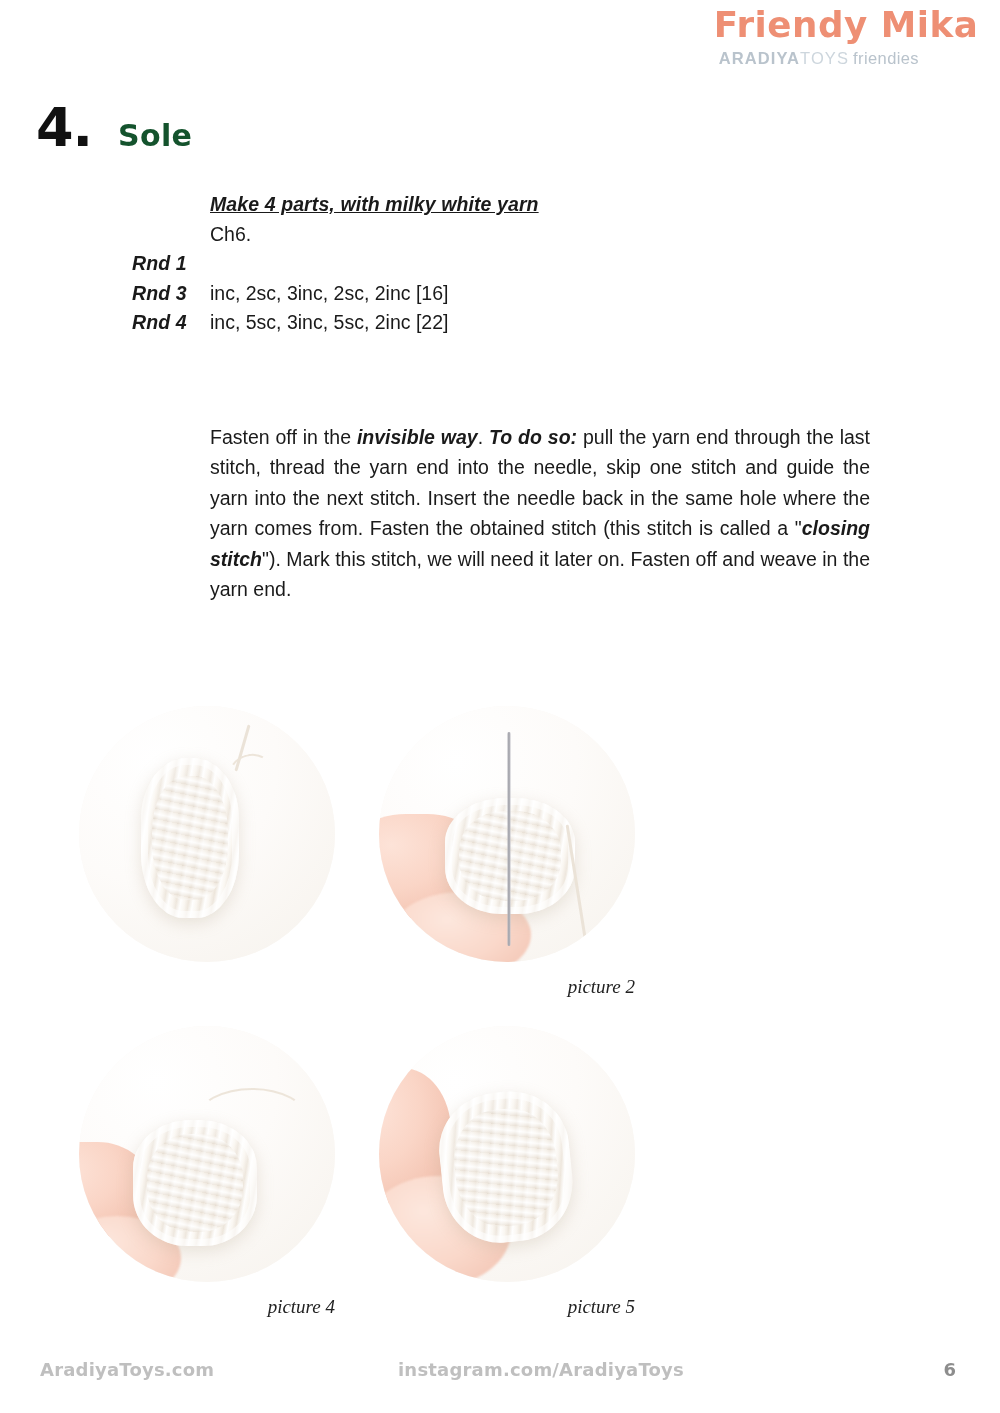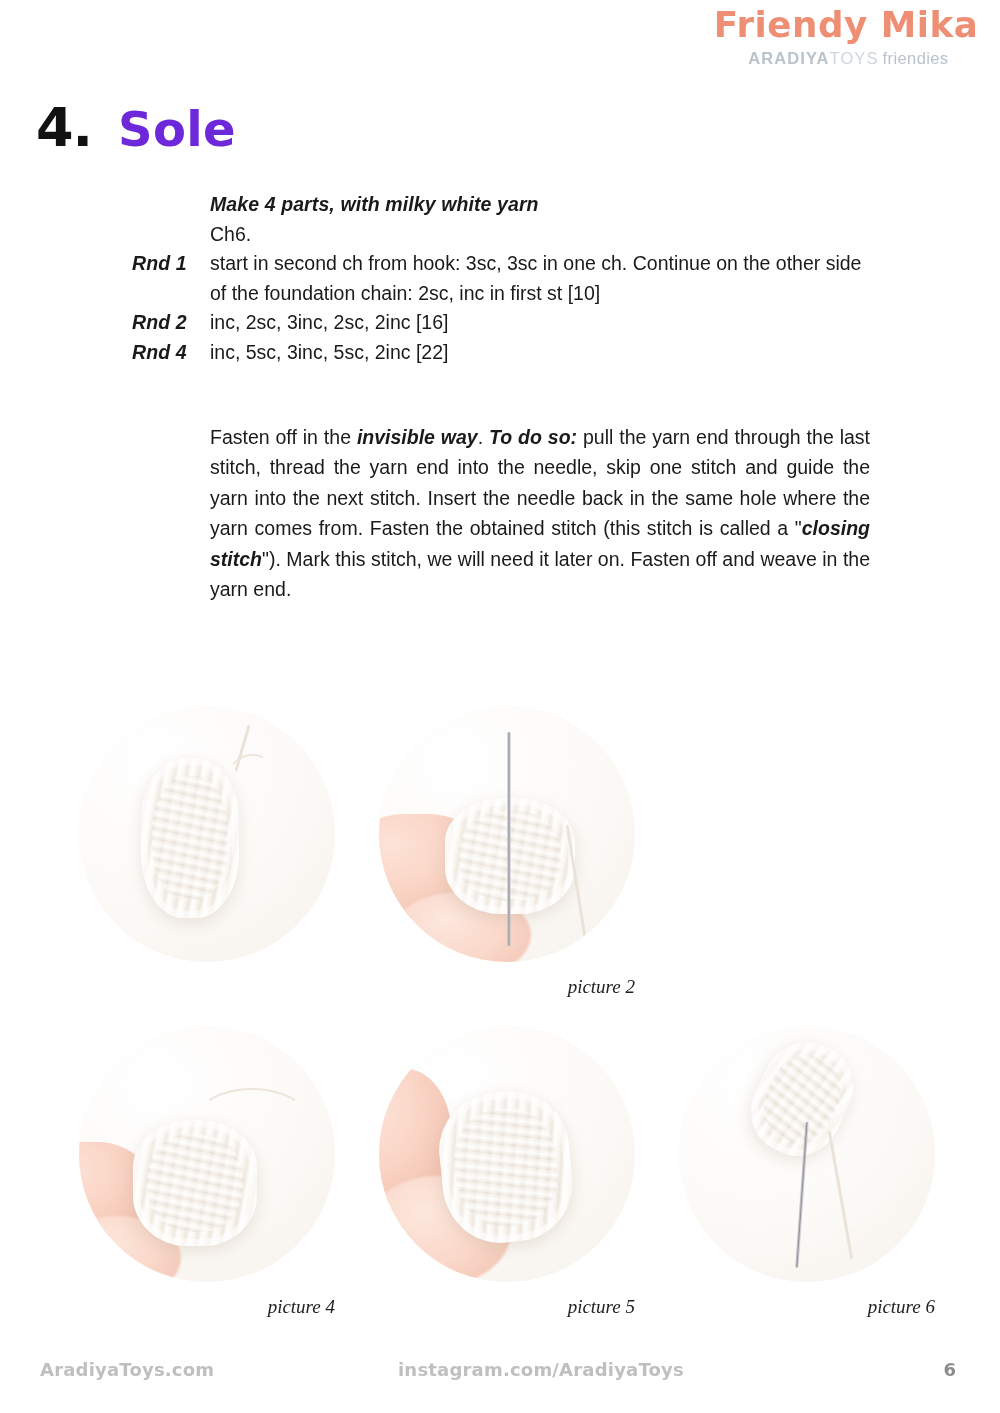--- a/index.html
+++ b/index.html
@@ -15,21 +15,21 @@
     font-family: "Liberation Sans", sans-serif;
     color: #1a1a1a;
     overflow: hidden;
   }
 
   
   .brand {
     position: absolute;
     top: 8px;
     right: 22px;
-    text-align: center;
+    text-align: left;
     line-height: 1;
   }
   .brand-title {
     font-family: "DejaVu Sans", sans-serif;
     font-weight: bold;
     font-size: 35px;
     letter-spacing: 0.5px;
     color: #ee8f74;
     display: block;
     transform: scaleX(1.02);
@@ -73,40 +73,41 @@
   .heading-num {
     font-family: "DejaVu Sans", sans-serif;
     font-weight: bold;
     font-size: 54px;
     letter-spacing: -1px;
     color: #111111;
   }
   .heading-title {
     font-family: "DejaVu Sans", sans-serif;
     font-weight: bold;
-    font-size: 48px;
+    font-size: 30px;
     letter-spacing: 0.3px;
-    color: #6d28d9;
+    color: #14532d;
   }
 
   
   .pattern {
     position: absolute;
     left: 132px;
     top: 190px;
     width: 742px;
     font-size: 19.5px;
     line-height: 29.5px;
     color: #1a1a1a;
   }
   .pattern-lead {
     margin-left: 78px;
     font-weight: bold;
     font-style: italic;
     letter-spacing: 0.1px;
+    text-decoration: underline;
   }
   .pattern-start {
     margin-left: 78px;
   }
   .rnd-row {
     display: flex;
     align-items: flex-start;
   }
   .rnd-label {
     width: 78px;
@@ -312,24 +313,23 @@
   <span class="heading-num">4.</span>
   <span class="heading-title">Sole</span>
 </div>
 
 <div class="pattern">
   <div class="pattern-lead">Make 4 parts, with milky white yarn</div>
   <div class="pattern-start">Ch6.</div>
 
   <div class="rnd-row">
     <span class="rnd-label">Rnd 1</span>
-    <span class="rnd-text">start in second ch from hook: 3sc, 3sc in one ch. Continue on the other side of the foundation chain: 2sc, inc in first st [10]</span>
   </div>
   <div class="rnd-row">
-    <span class="rnd-label">Rnd 2</span>
+    <span class="rnd-label">Rnd 3</span>
     <span class="rnd-text">inc, 2sc, 3inc, 2sc, 2inc [16]</span>
   </div>
   <div class="rnd-row">
     <span class="rnd-label">Rnd 4</span>
     <span class="rnd-text">inc, 5sc, 3inc, 5sc, 2inc [22]</span>
   </div>
 </div>
 
 <p class="fasten"><span>Fasten off in the </span><b>invisible way</b><span>. </span><b>To do so:</b><span> pull the yarn end through the last stitch, thread the yarn end into the needle, skip one stitch and guide the yarn into the next stitch. Insert the needle back in the same hole where the yarn comes from. Fasten the obtained stitch (this stitch is called a "</span><b>closing stitch</b><span>"). Mark this stitch, we will need it later on. Fasten off and weave in the yarn end.</span></p>
 
@@ -377,29 +377,20 @@
     <div class="photo-cell c2">
       <div class="photo">
         <div class="photo-bg"></div>
         <div class="fingers" style="left:-46px; top:42px; width:118px; height:136px;"></div>
         <div class="finger2" style="left:-14px; top:150px; width:146px; height:110px;"></div>
         <div class="sole" style="left:62px; top:66px; width:130px; height:150px; transform:rotate(-6deg);"></div>
       </div>
       <div class="caption">picture 5</div>
     </div>
 
-    <div class="photo-cell c3">
-      <div class="photo">
-        <div class="photo-bg"></div>
-        <div class="sole" style="left:78px; top:16px; width:90px; height:114px; transform:rotate(26deg);"></div>
-        <div class="needle" style="left:126px; top:96px; width:4px; height:146px; transform:rotate(4deg); transform-origin:top center;"></div>
-        <div class="yarn-line" style="left:160px; top:104px; width:3px; height:130px; transform:rotate(-10deg);"></div>
-      </div>
-      <div class="caption">picture 6</div>
-    </div>
 
   </div>
 </div>
 
 <div class="footer">
   <span class="footer-left">AradiyaToys.com</span>
   <span class="footer-center">instagram.com/AradiyaToys</span>
   <span class="footer-page">6</span>
 </div>
 

